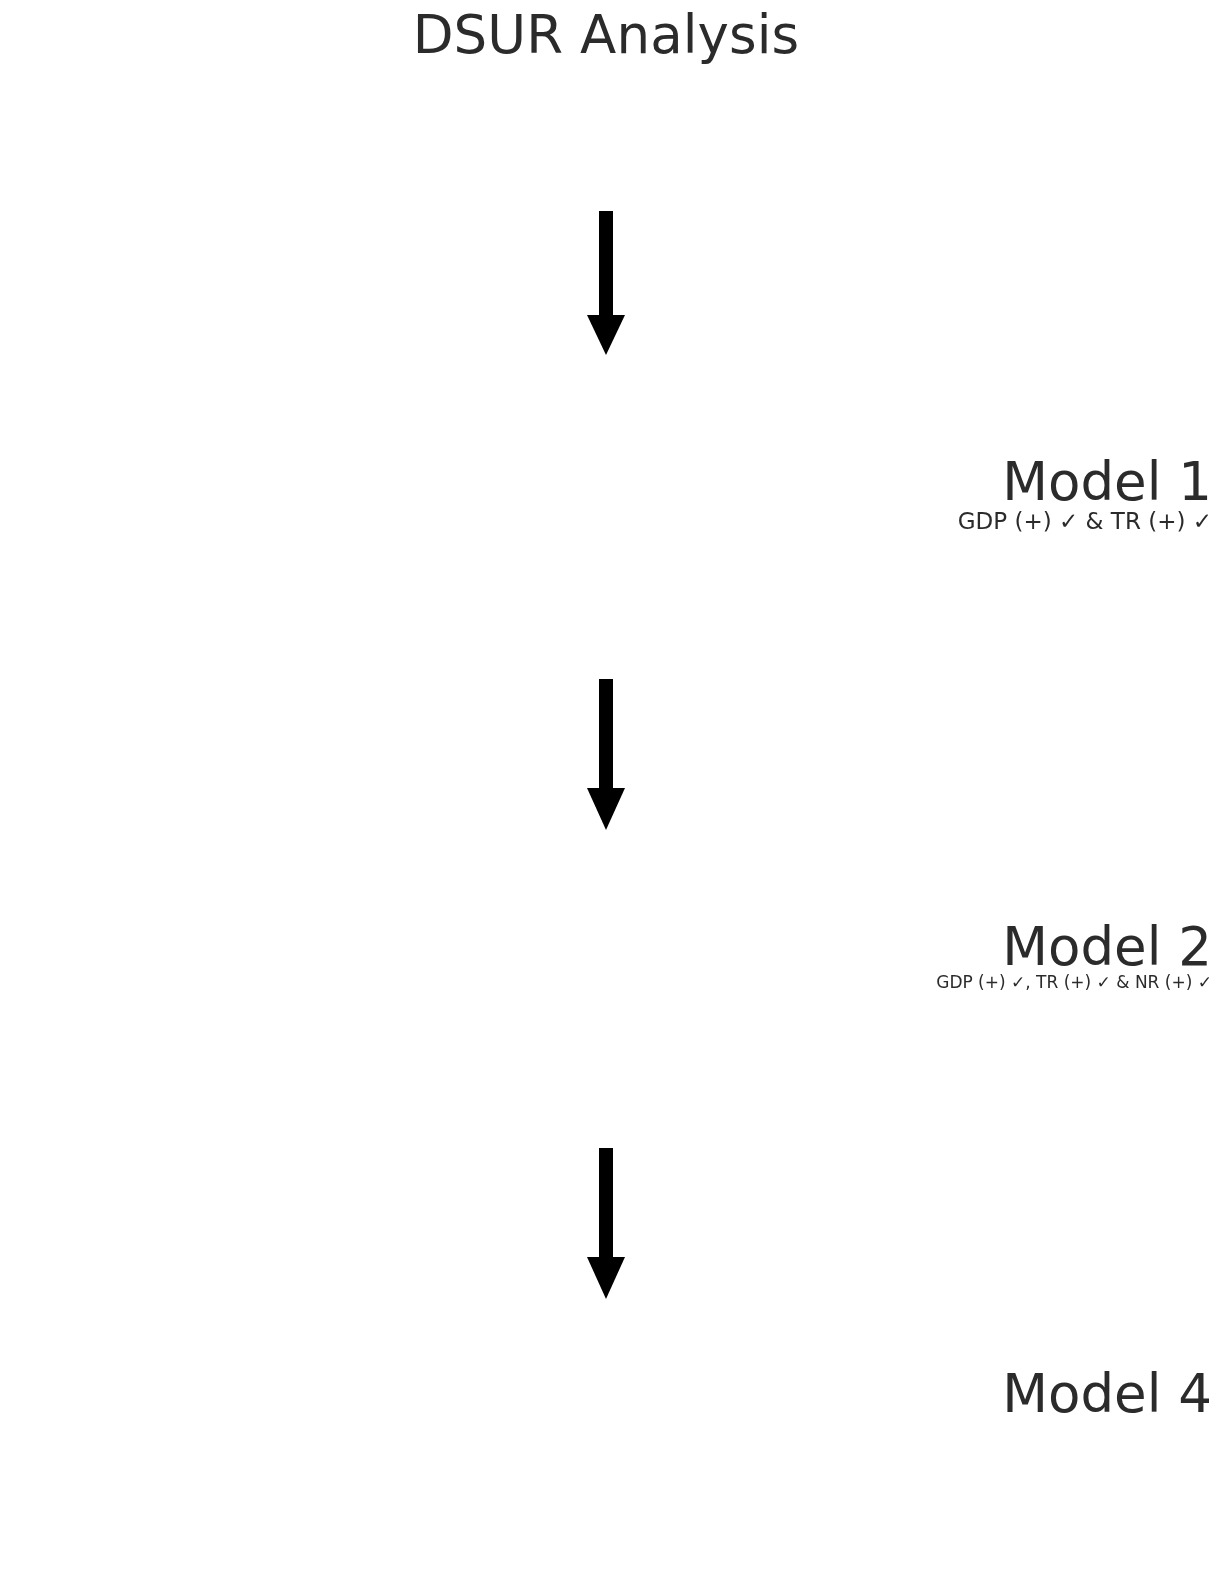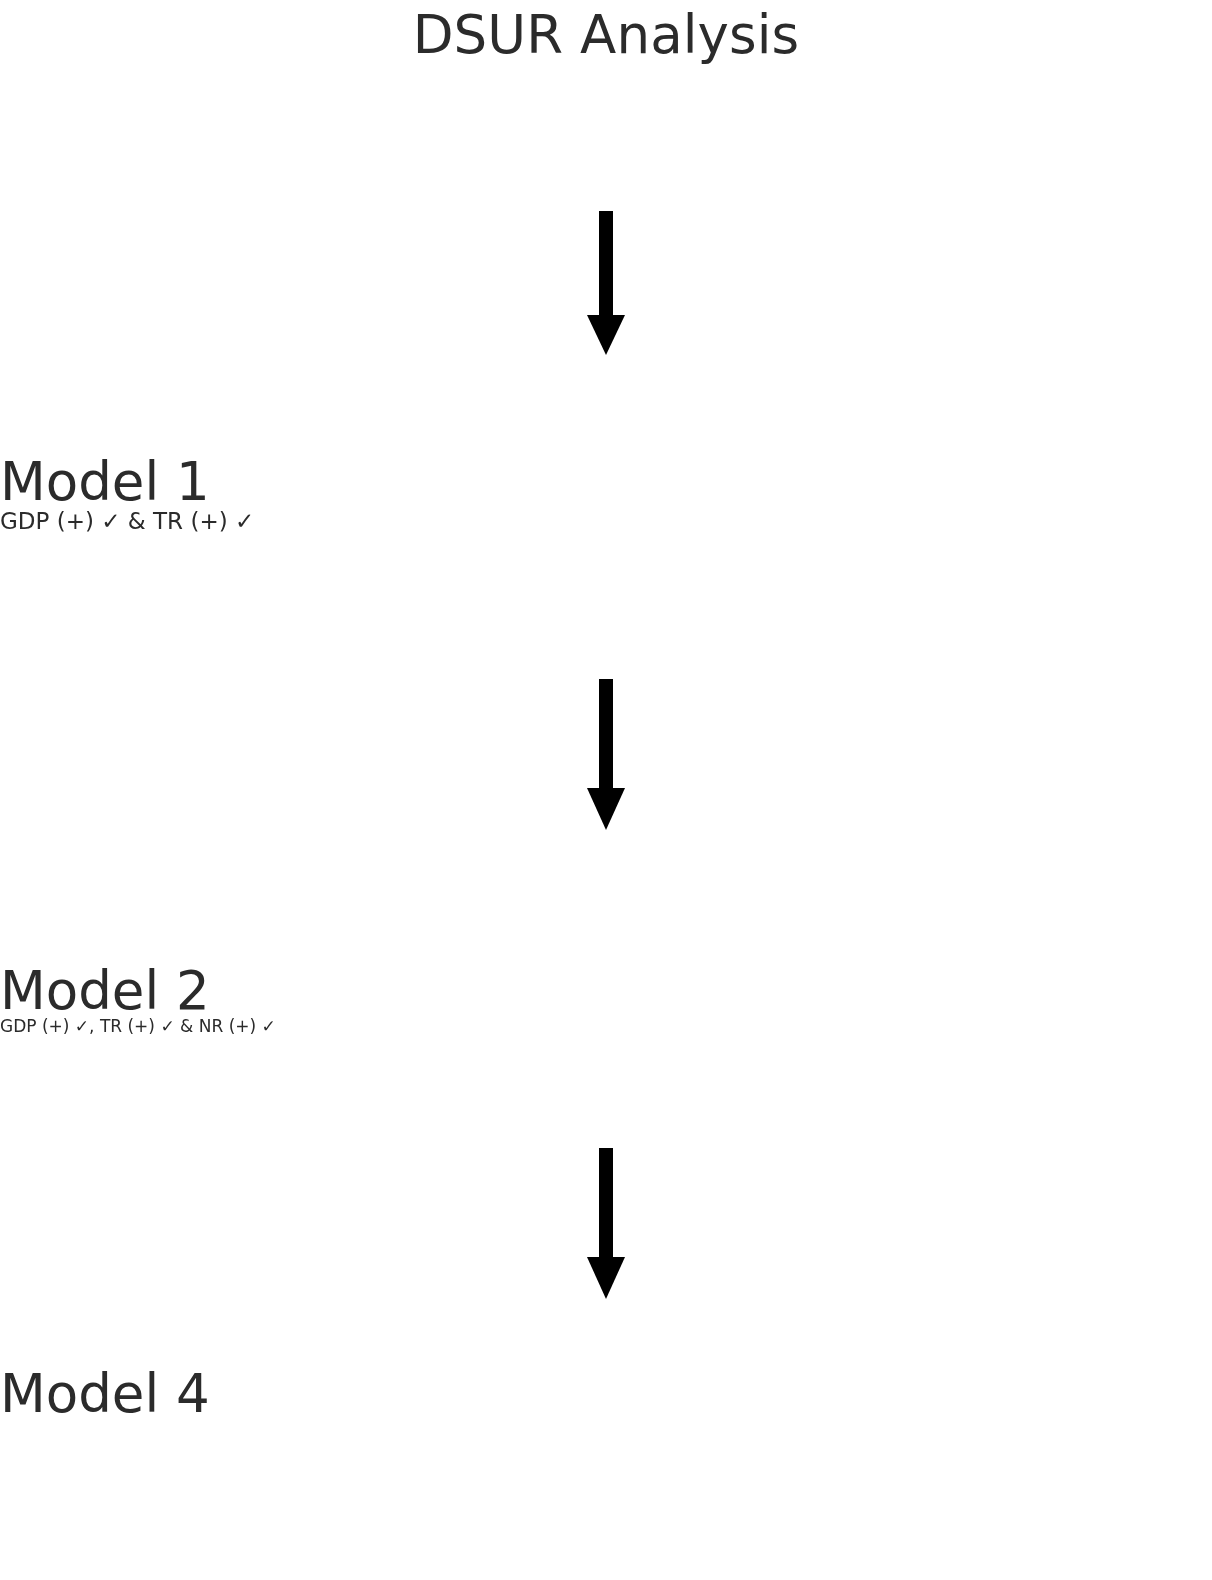--- a/index.html
+++ b/index.html
@@ -49,21 +49,21 @@
     transform: translateX(-50%);
     display: block;
   }
   .arrow svg { display: block; }
 
   
   .model-block {
     position: absolute;
     left: 0;
     right: 0;
-    text-align: left;
+    text-align: right;
   }
   .model-heading {
     font-size: 53px;
     line-height: 1.0;
     font-weight: 400;
     white-space: nowrap;
     margin: 0;
   }
   .model-body {
     font-size: 53px;
@@ -98,21 +98,21 @@
     </div>
   </div>
 
   <div class="arrow" style="top:679px;">
     <svg width="40" height="152" viewBox="0 0 40 152" aria-hidden="true">
       <rect x="13" y="0" width="14" height="113" fill="#000000"></rect>
       <polygon points="1,109 39,109 20,151" fill="#000000"></polygon>
     </svg>
   </div>
 
-  <div class="model-block" id="model-2" style="top:964px;">
+  <div class="model-block" id="model-2" style="top:920px;">
     <div class="model-heading">Model 2</div>
     <div class="model-body" style="font-size: 17px;">
       <span class="model-body-line">GDP (+) ✓, TR (+) ✓ &amp; NR (+) ✓</span>
     </div>
   </div>
 
   <div class="arrow" style="top:1148px;">
     <svg width="40" height="152" viewBox="0 0 40 152" aria-hidden="true">
       <rect x="13" y="0" width="14" height="113" fill="#000000"></rect>
       <polygon points="1,109 39,109 20,151" fill="#000000"></polygon>

